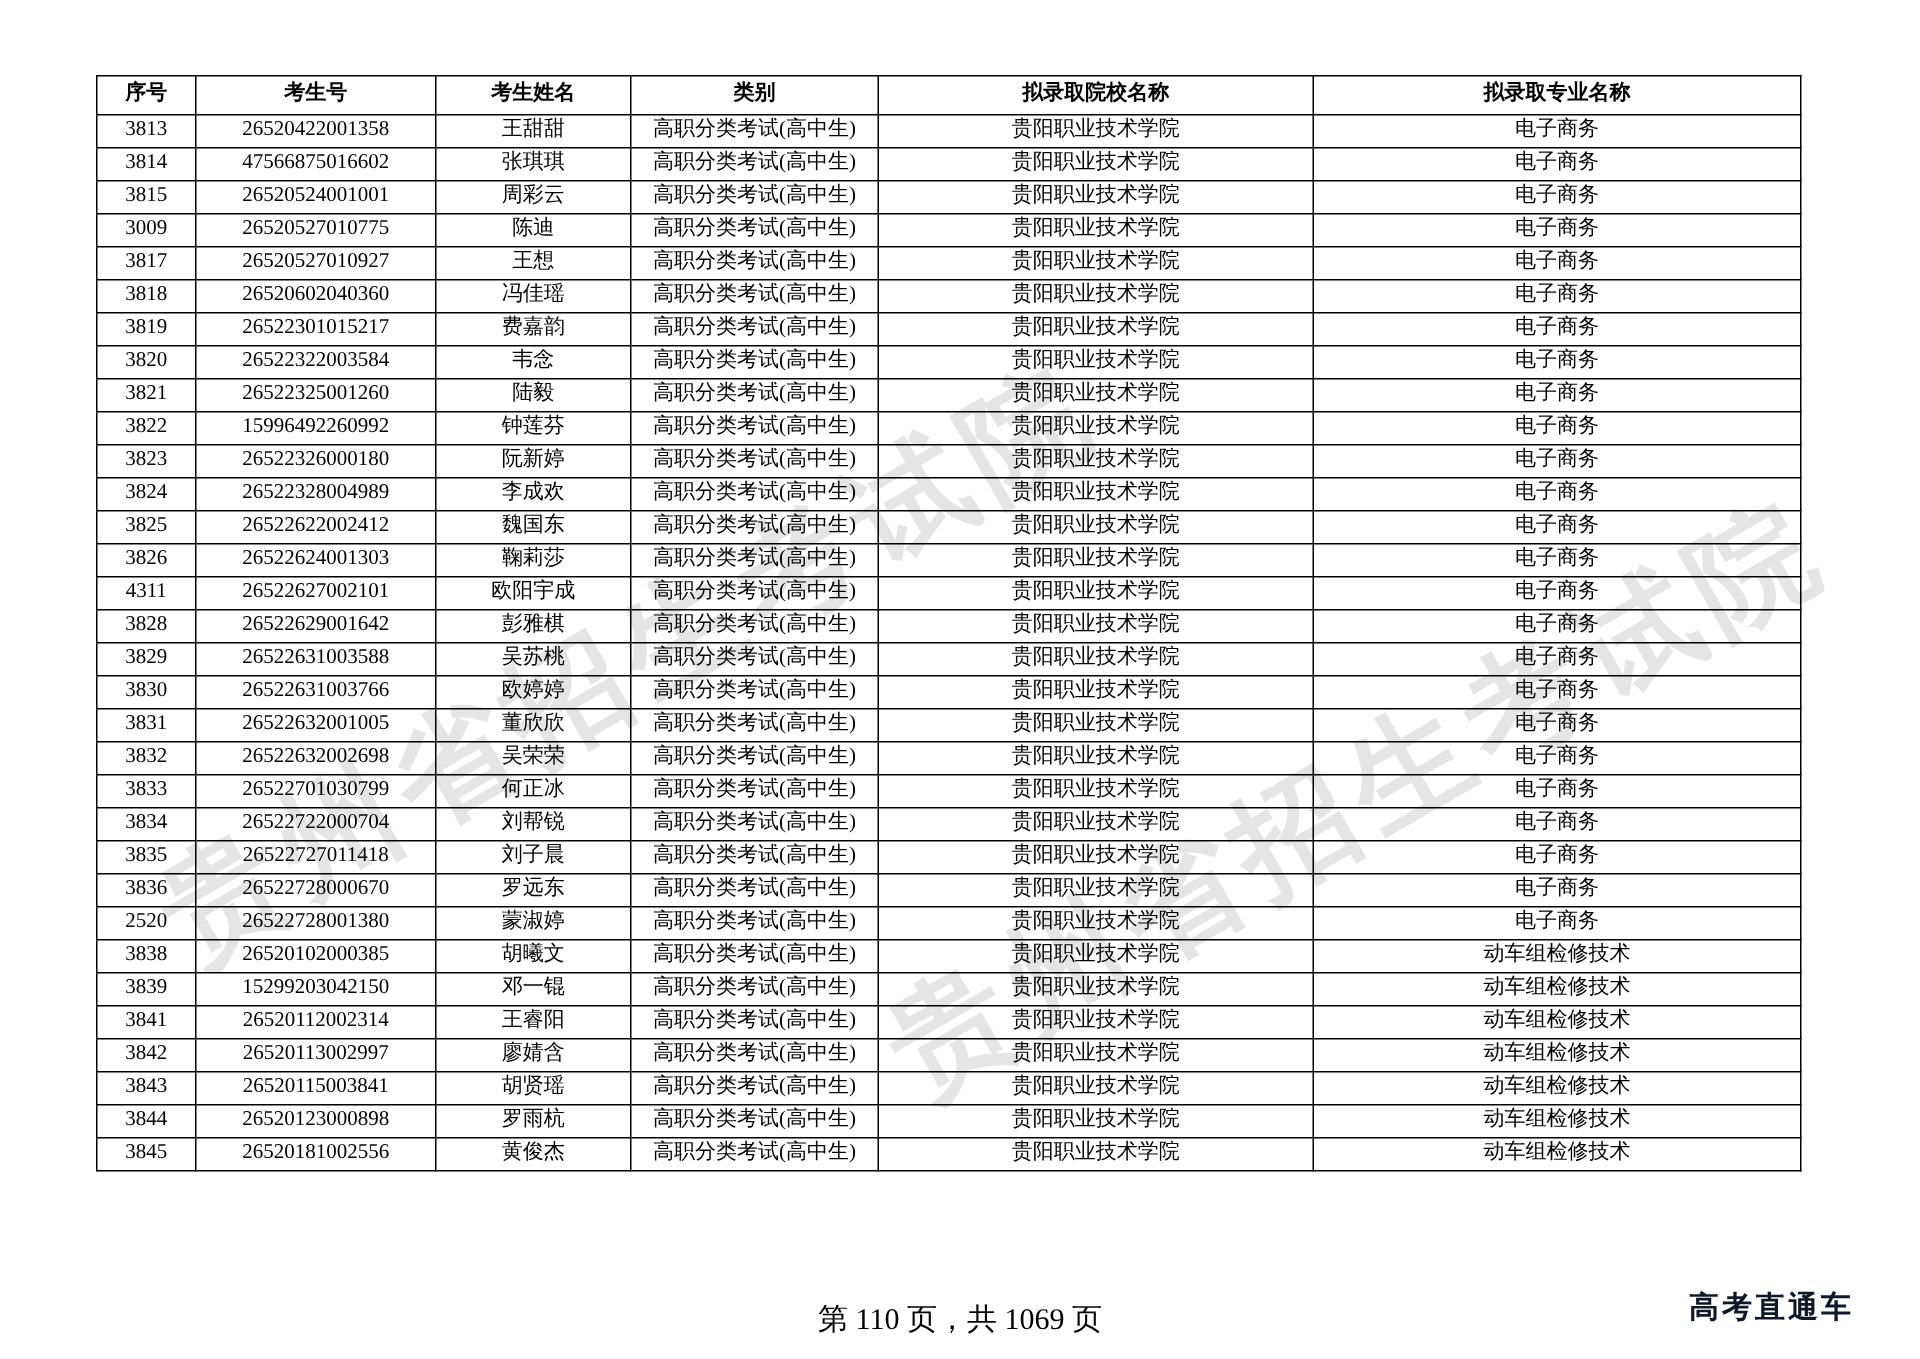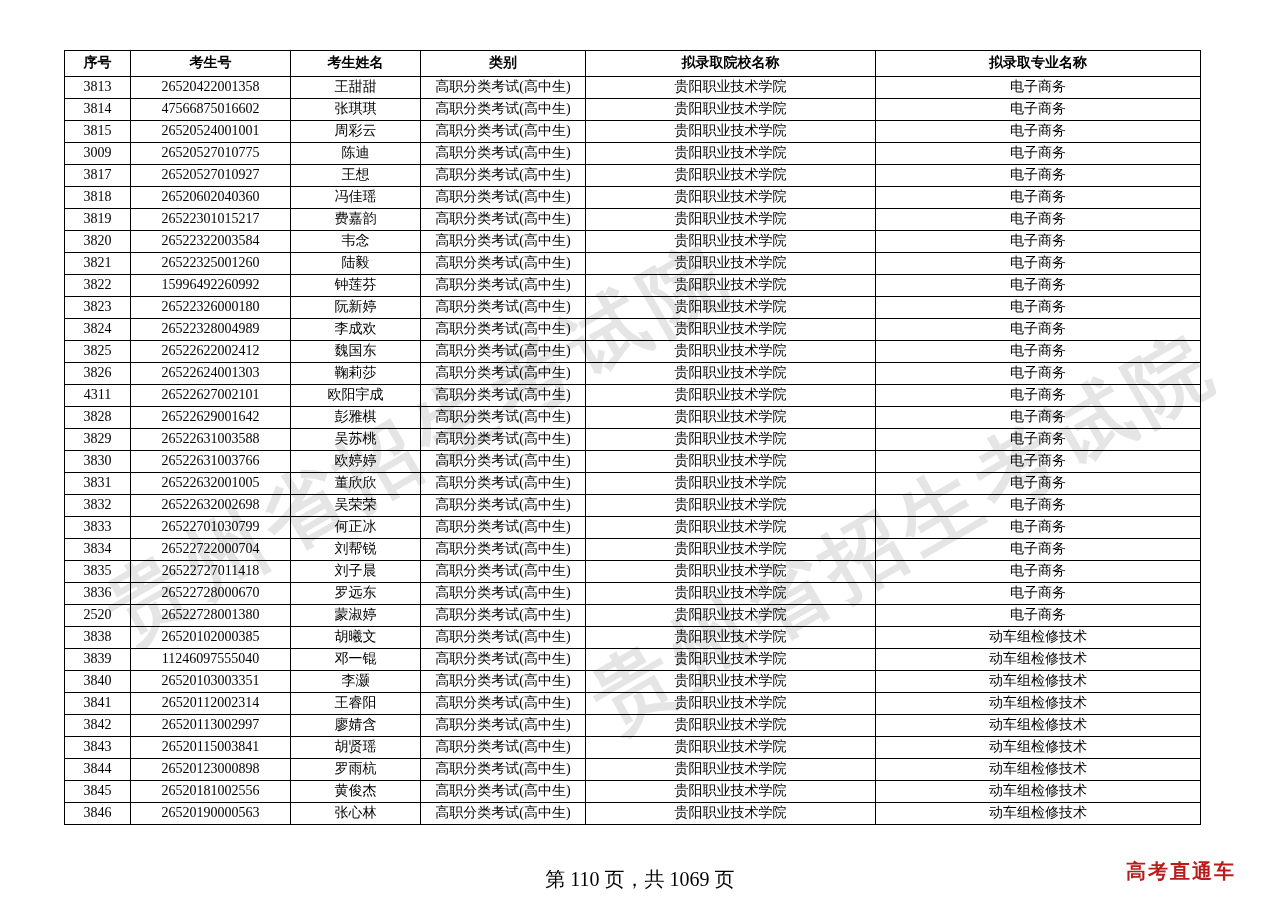--- a/index.html
+++ b/index.html
@@ -308,30 +308,22 @@
         <tr>
           <td>3838</td>
           <td>26520102000385</td>
           <td>胡曦文</td>
           <td>高职分类考试(高中生)</td>
           <td>贵阳职业技术学院</td>
           <td>动车组检修技术</td>
         </tr>
         <tr>
           <td>3839</td>
-          <td>11246097555040</td>
+          <td>15299203042150</td>
           <td>邓一锟</td>
-          <td>高职分类考试(高中生)</td>
-          <td>贵阳职业技术学院</td>
-          <td>动车组检修技术</td>
-        </tr>
-        <tr>
-          <td>3840</td>
-          <td>26520103003351</td>
-          <td>李灏</td>
           <td>高职分类考试(高中生)</td>
           <td>贵阳职业技术学院</td>
           <td>动车组检修技术</td>
         </tr>
         <tr>
           <td>3841</td>
           <td>26520112002314</td>
           <td>王睿阳</td>
           <td>高职分类考试(高中生)</td>
           <td>贵阳职业技术学院</td>
@@ -362,28 +354,20 @@
           <td>动车组检修技术</td>
         </tr>
         <tr>
           <td>3845</td>
           <td>26520181002556</td>
           <td>黄俊杰</td>
           <td>高职分类考试(高中生)</td>
           <td>贵阳职业技术学院</td>
           <td>动车组检修技术</td>
         </tr>
-        <tr>
-          <td>3846</td>
-          <td>26520190000563</td>
-          <td>张心林</td>
-          <td>高职分类考试(高中生)</td>
-          <td>贵阳职业技术学院</td>
-          <td>动车组检修技术</td>
-        </tr>
       </tbody>
   </table>
 
   <div class="footer-page">第 110 页，共 1069 页</div>
 
-  <div class="brand" style="color: #b91c1c;">高考直通车</div>
+  <div class="brand" style="color: #0f172a;">高考直通车</div>
 
 </div>
 
 </body></html>

